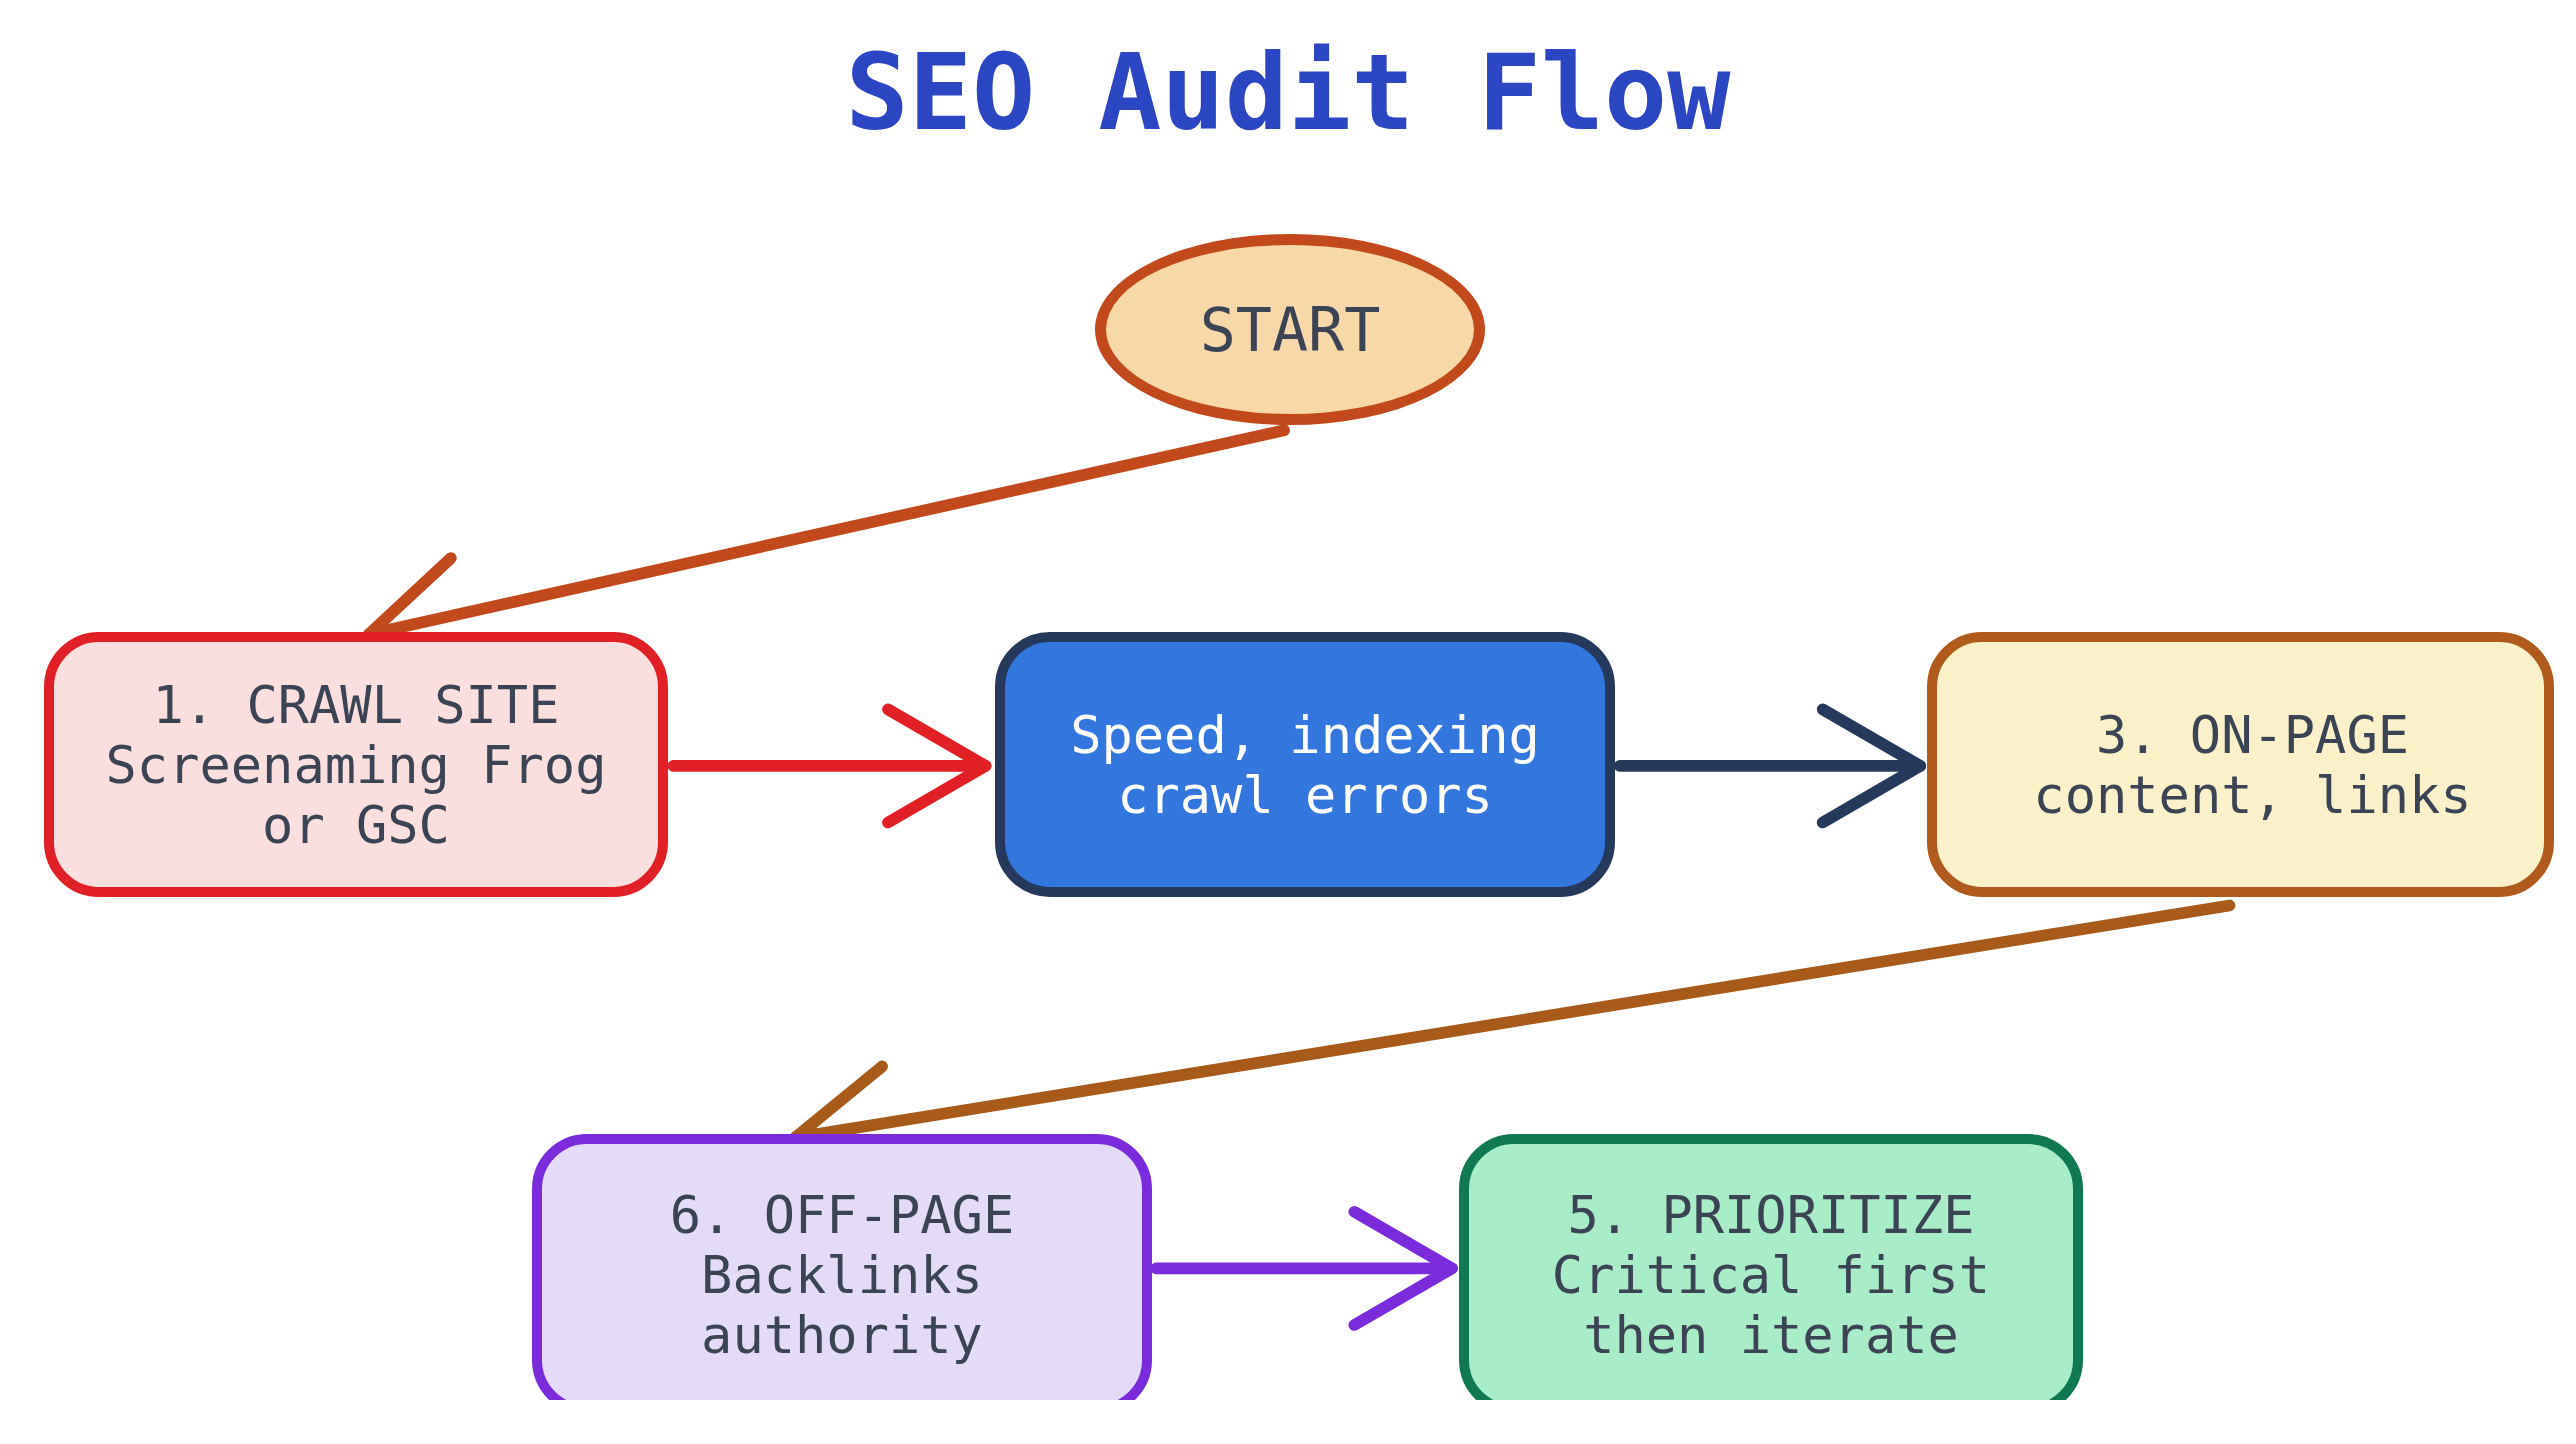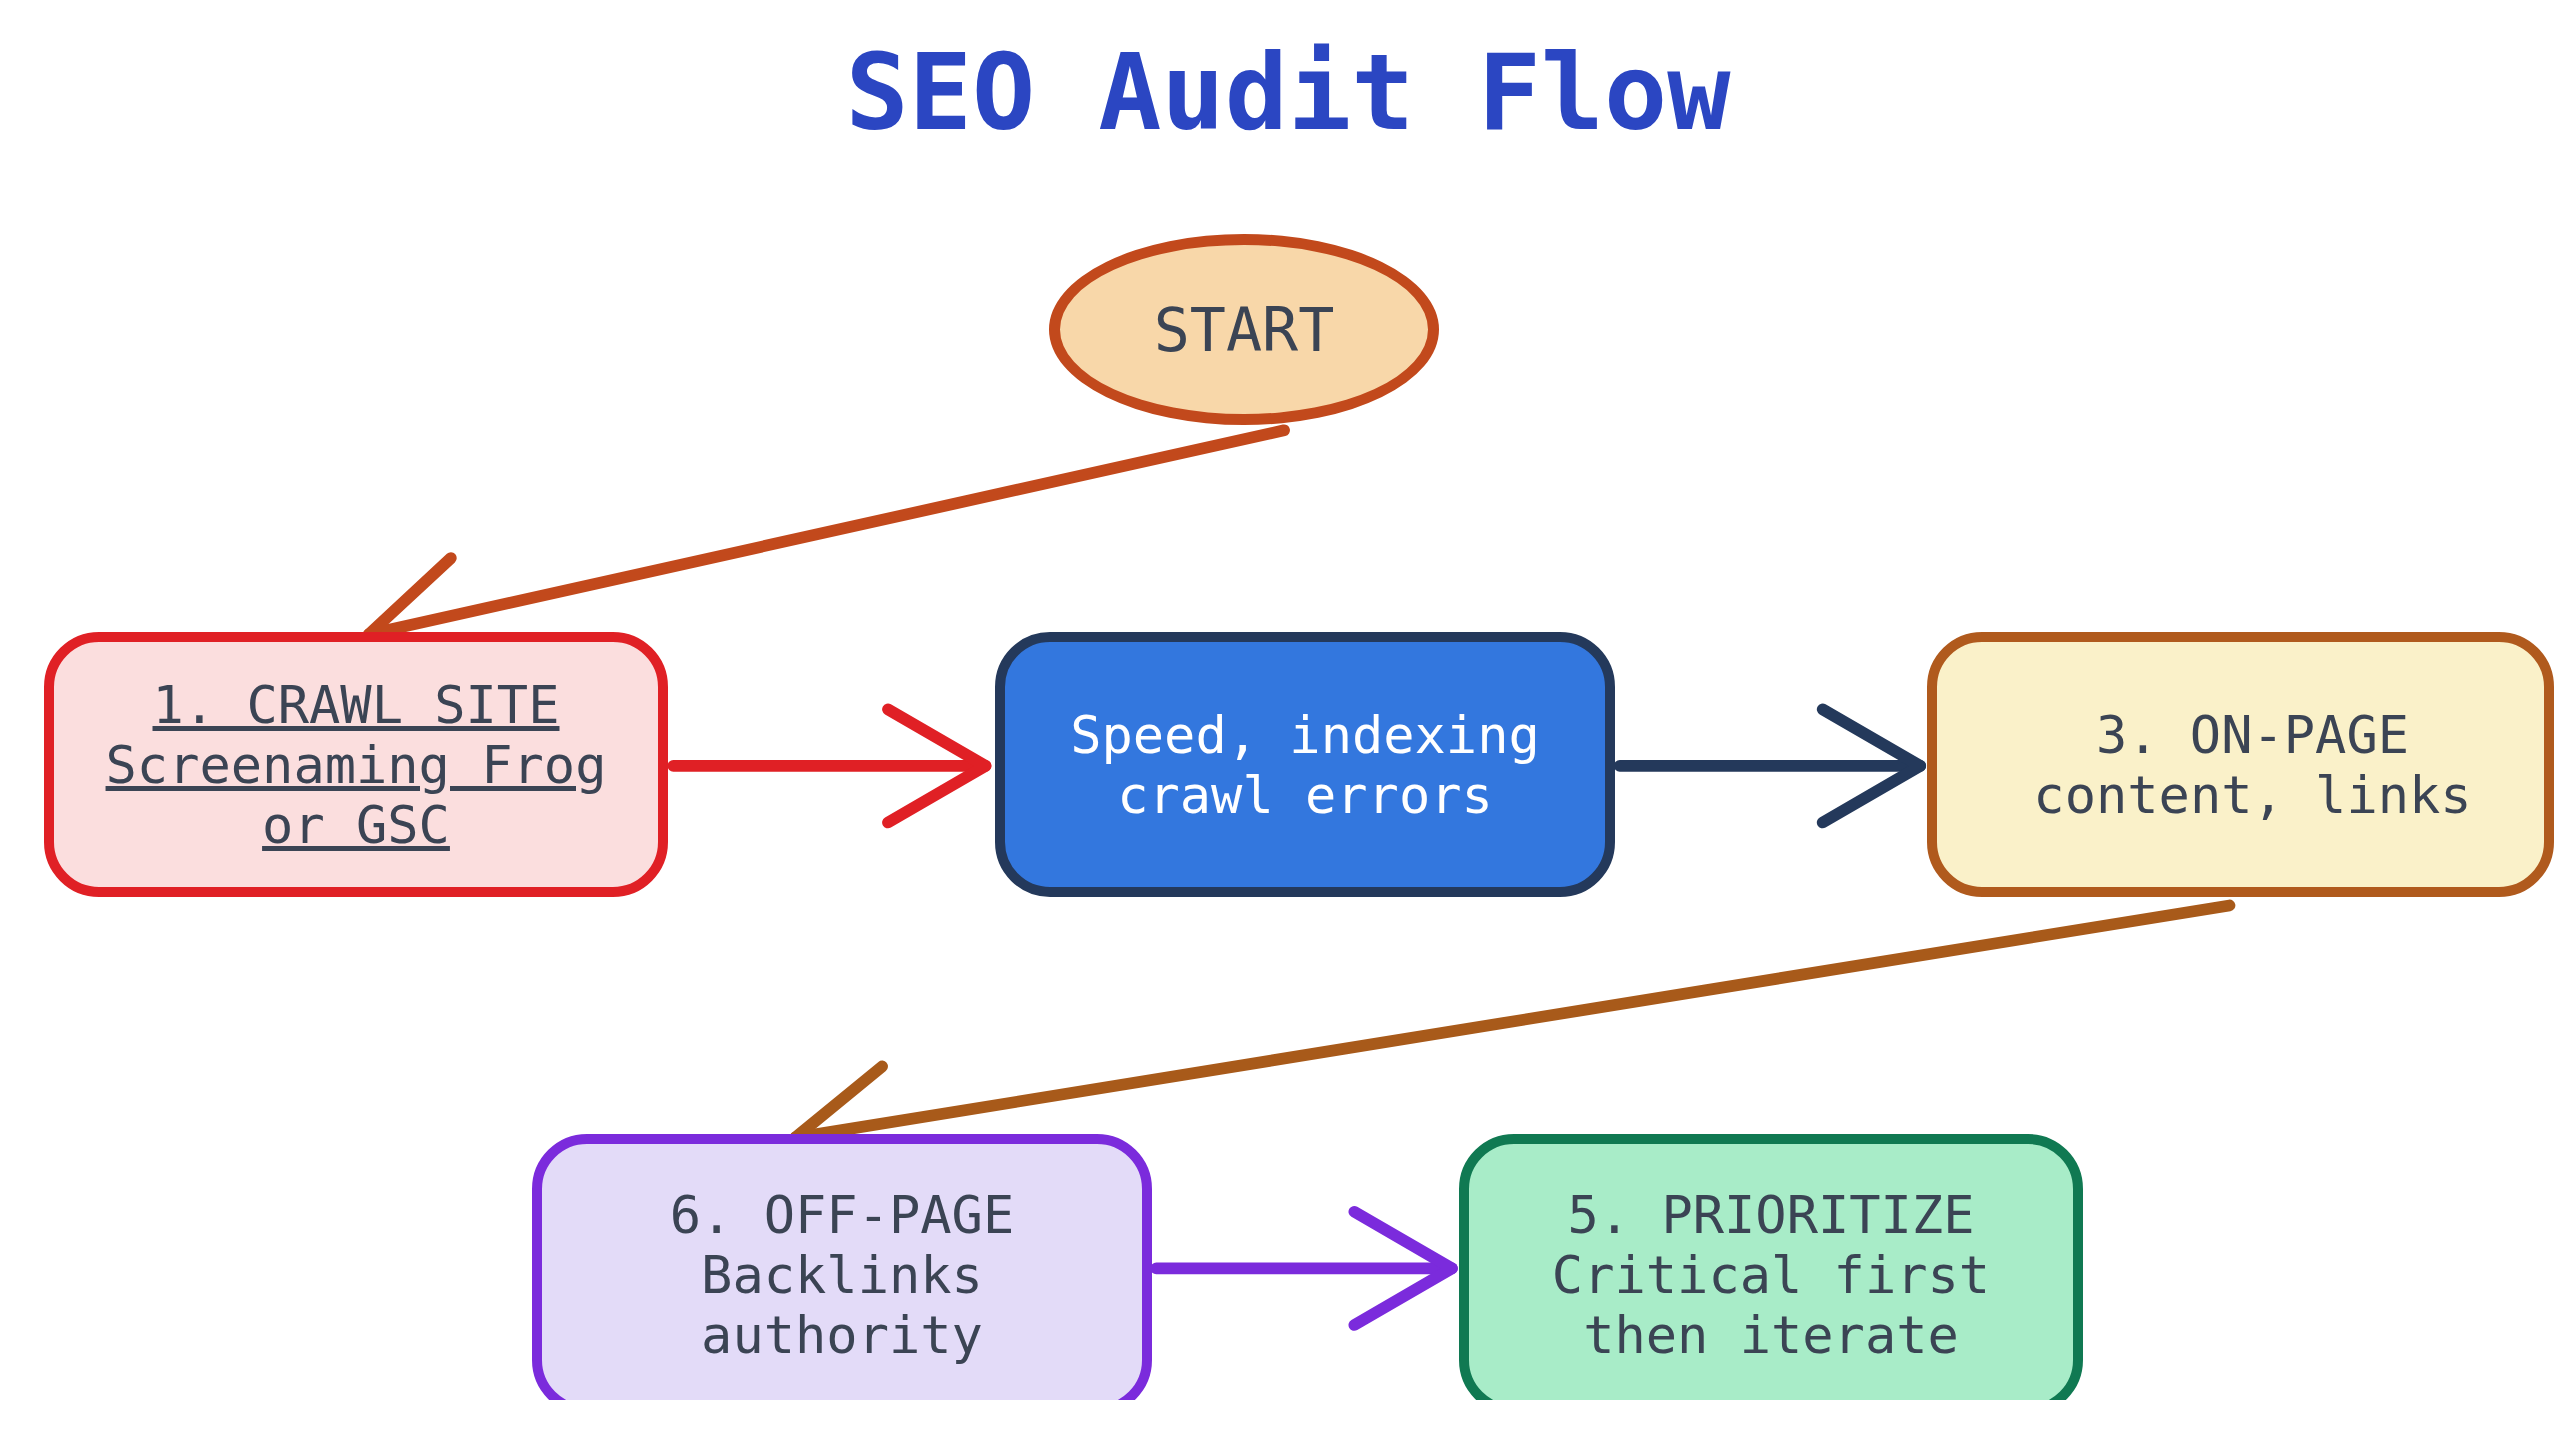--- a/index.html
+++ b/index.html
@@ -89,25 +89,25 @@
     </g>
 
     <g stroke-width="12" stroke-linecap="round" stroke-linejoin="round" fill="none" stroke="#7b2bdc">
       <line x1="1185" y1="1300" x2="1488" y2="1300"></line>
       <path d="M 1388 1242 L 1488 1300 L 1388 1358"></path>
     </g>
   </svg>
 
   <h1 class="title" style="color: rgb(43, 70, 194);">SEO Audit Flow</h1>
 
-  <div class="node ellipse" style="left: 1049px; top: 234px; width: 390px; height: 191px; background-color: rgb(248, 215, 169); border-color: rgb(194, 73, 28); color: rgb(59, 68, 84);">
+  <div class="node ellipse" style="left: 1095px; top: 234px; width: 390px; height: 191px; background-color: rgb(248, 215, 169); border-color: rgb(194, 73, 28); color: rgb(59, 68, 84);">
     <span class="line">START</span>
   </div>
 
-  <div class="node box" style="left: 44px; top: 632px; width: 624px; height: 265px; background-color: rgb(251, 222, 222); border-color: rgb(224, 32, 37); color: rgb(59, 68, 84); text-decoration: underline;">
+  <div class="node box" style="left: 44px; top: 632px; width: 624px; height: 265px; background-color: rgb(251, 222, 222); border-color: rgb(224, 32, 37); color: rgb(59, 68, 84);">
     <span class="line">1. CRAWL SITE</span>
     <span class="line">Screenaming Frog</span>
     <span class="line">or GSC</span>
   </div>
 
   <div class="node box" style="left: 995px; top: 632px; width: 620px; height: 265px; background-color: rgb(51, 119, 222); border-color: rgb(36, 57, 91); color: rgb(255, 255, 255);">
     <span class="line">Speed, indexing</span>
     <span class="line">crawl errors</span>
   </div>
 

